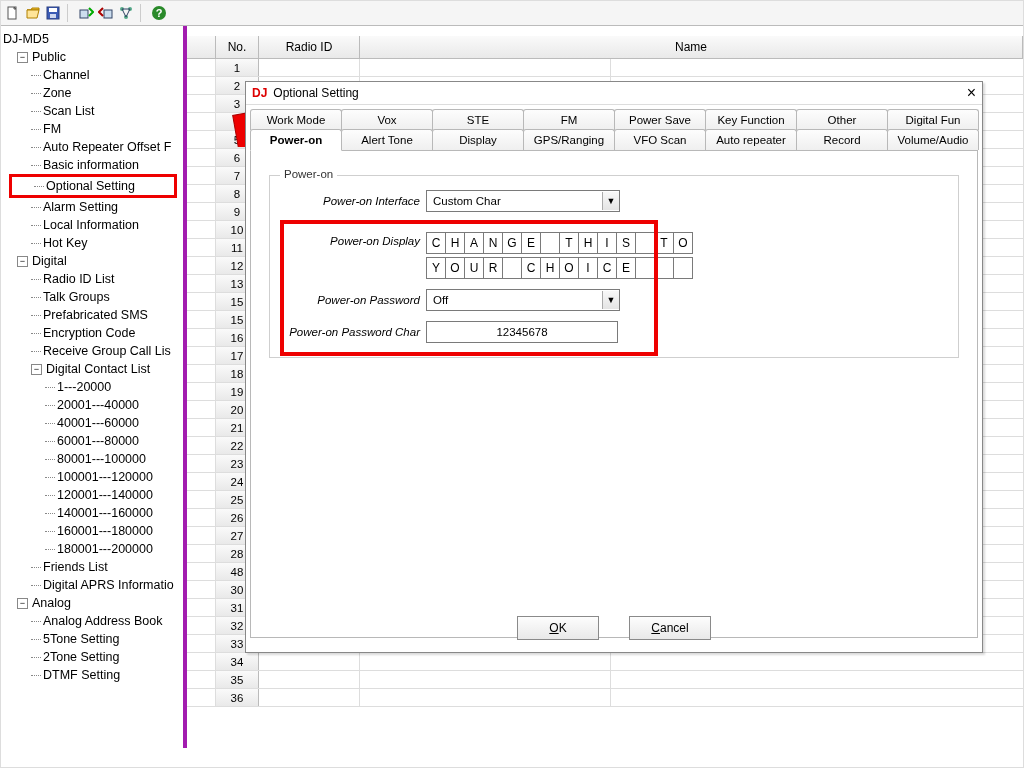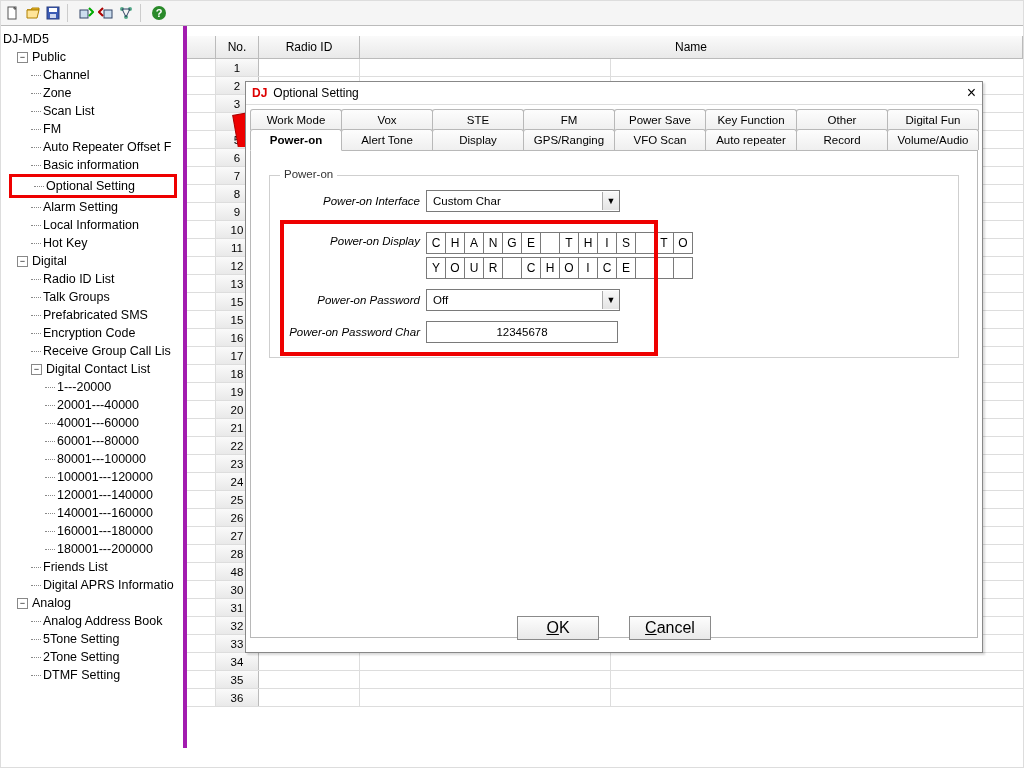--- a/index.html
+++ b/index.html
@@ -62,21 +62,21 @@
   .char-grid { display: flex; flex-wrap: nowrap; gap: 0; }
   .char-cell { width: 18px; height: 20px; border: 1px solid #7a7a7a; border-right: none; display: flex; align-items: center; justify-content: center; font-size: 12px; background: #fff; }
   .char-cell:last-child { border-right: 1px solid #7a7a7a; }
   .char-line2 { margin-top: 3px; margin-left: 0; }
 
   .red-hilite { position: absolute; border: 4px solid #ee0000; pointer-events: none; }
 
   .text-input { height: 20px; border: 1px solid #7a7a7a; width: 190px; display: flex; align-items: center; justify-content: center; font-size: 11.5px; background: #fff; }
 
   .dialog-buttons { position: absolute; bottom: 12px; left: 0; right: 0; display: flex; justify-content: center; gap: 30px; }
-  .btn { width: 80px; height: 22px; border: 1px solid #8a8a8a; background: linear-gradient(#fdfdfd,#e9e9e9); display: flex; align-items: center; justify-content: center; font-size: 16px; cursor: pointer; }
+  .btn { width: 80px; height: 22px; border: 1px solid #8a8a8a; background: linear-gradient(#fdfdfd,#e9e9e9); display: flex; align-items: center; justify-content: center; font-size: 12px; cursor: pointer; }
   .btn u { text-decoration: underline; }
 
   
   .arrow-pointer { position: absolute; left: 230px; top: 82px; width: 54px; height: 64px; pointer-events: none; }
   .arrow-pointer svg { width: 100%; height: 100%; }
 </style>
 </head>
 <body>
 
 <div class="app">

